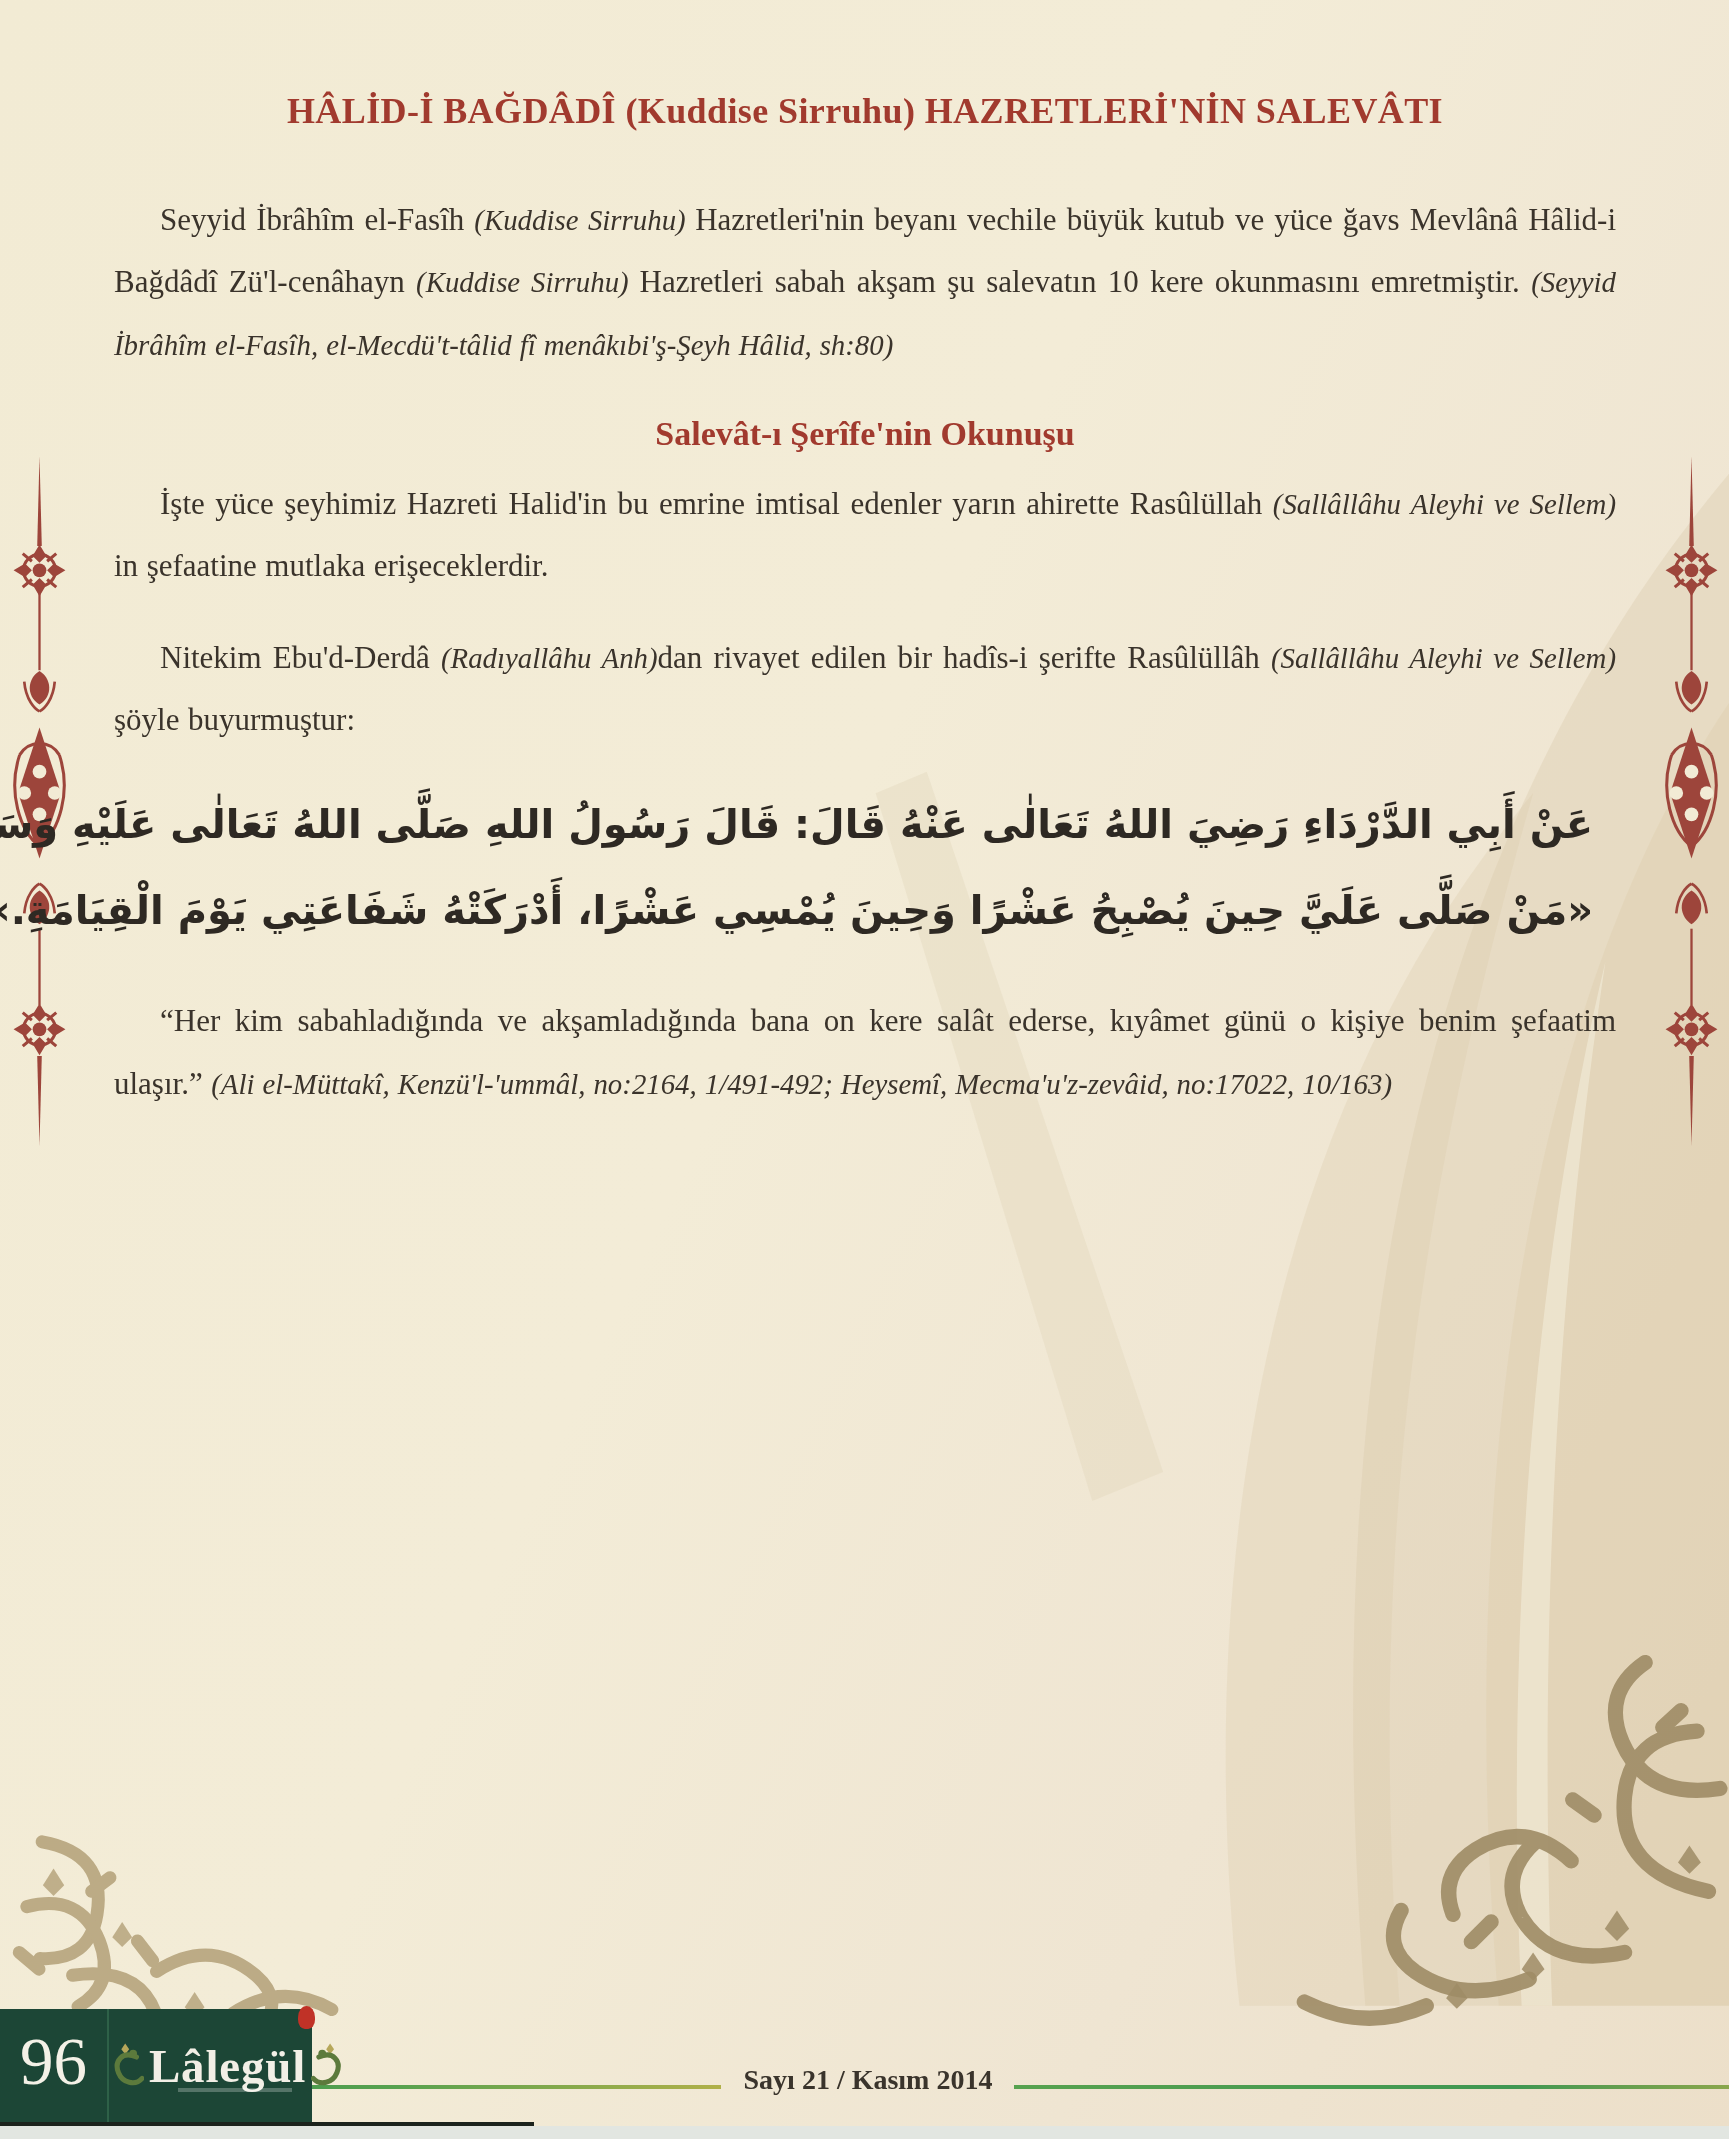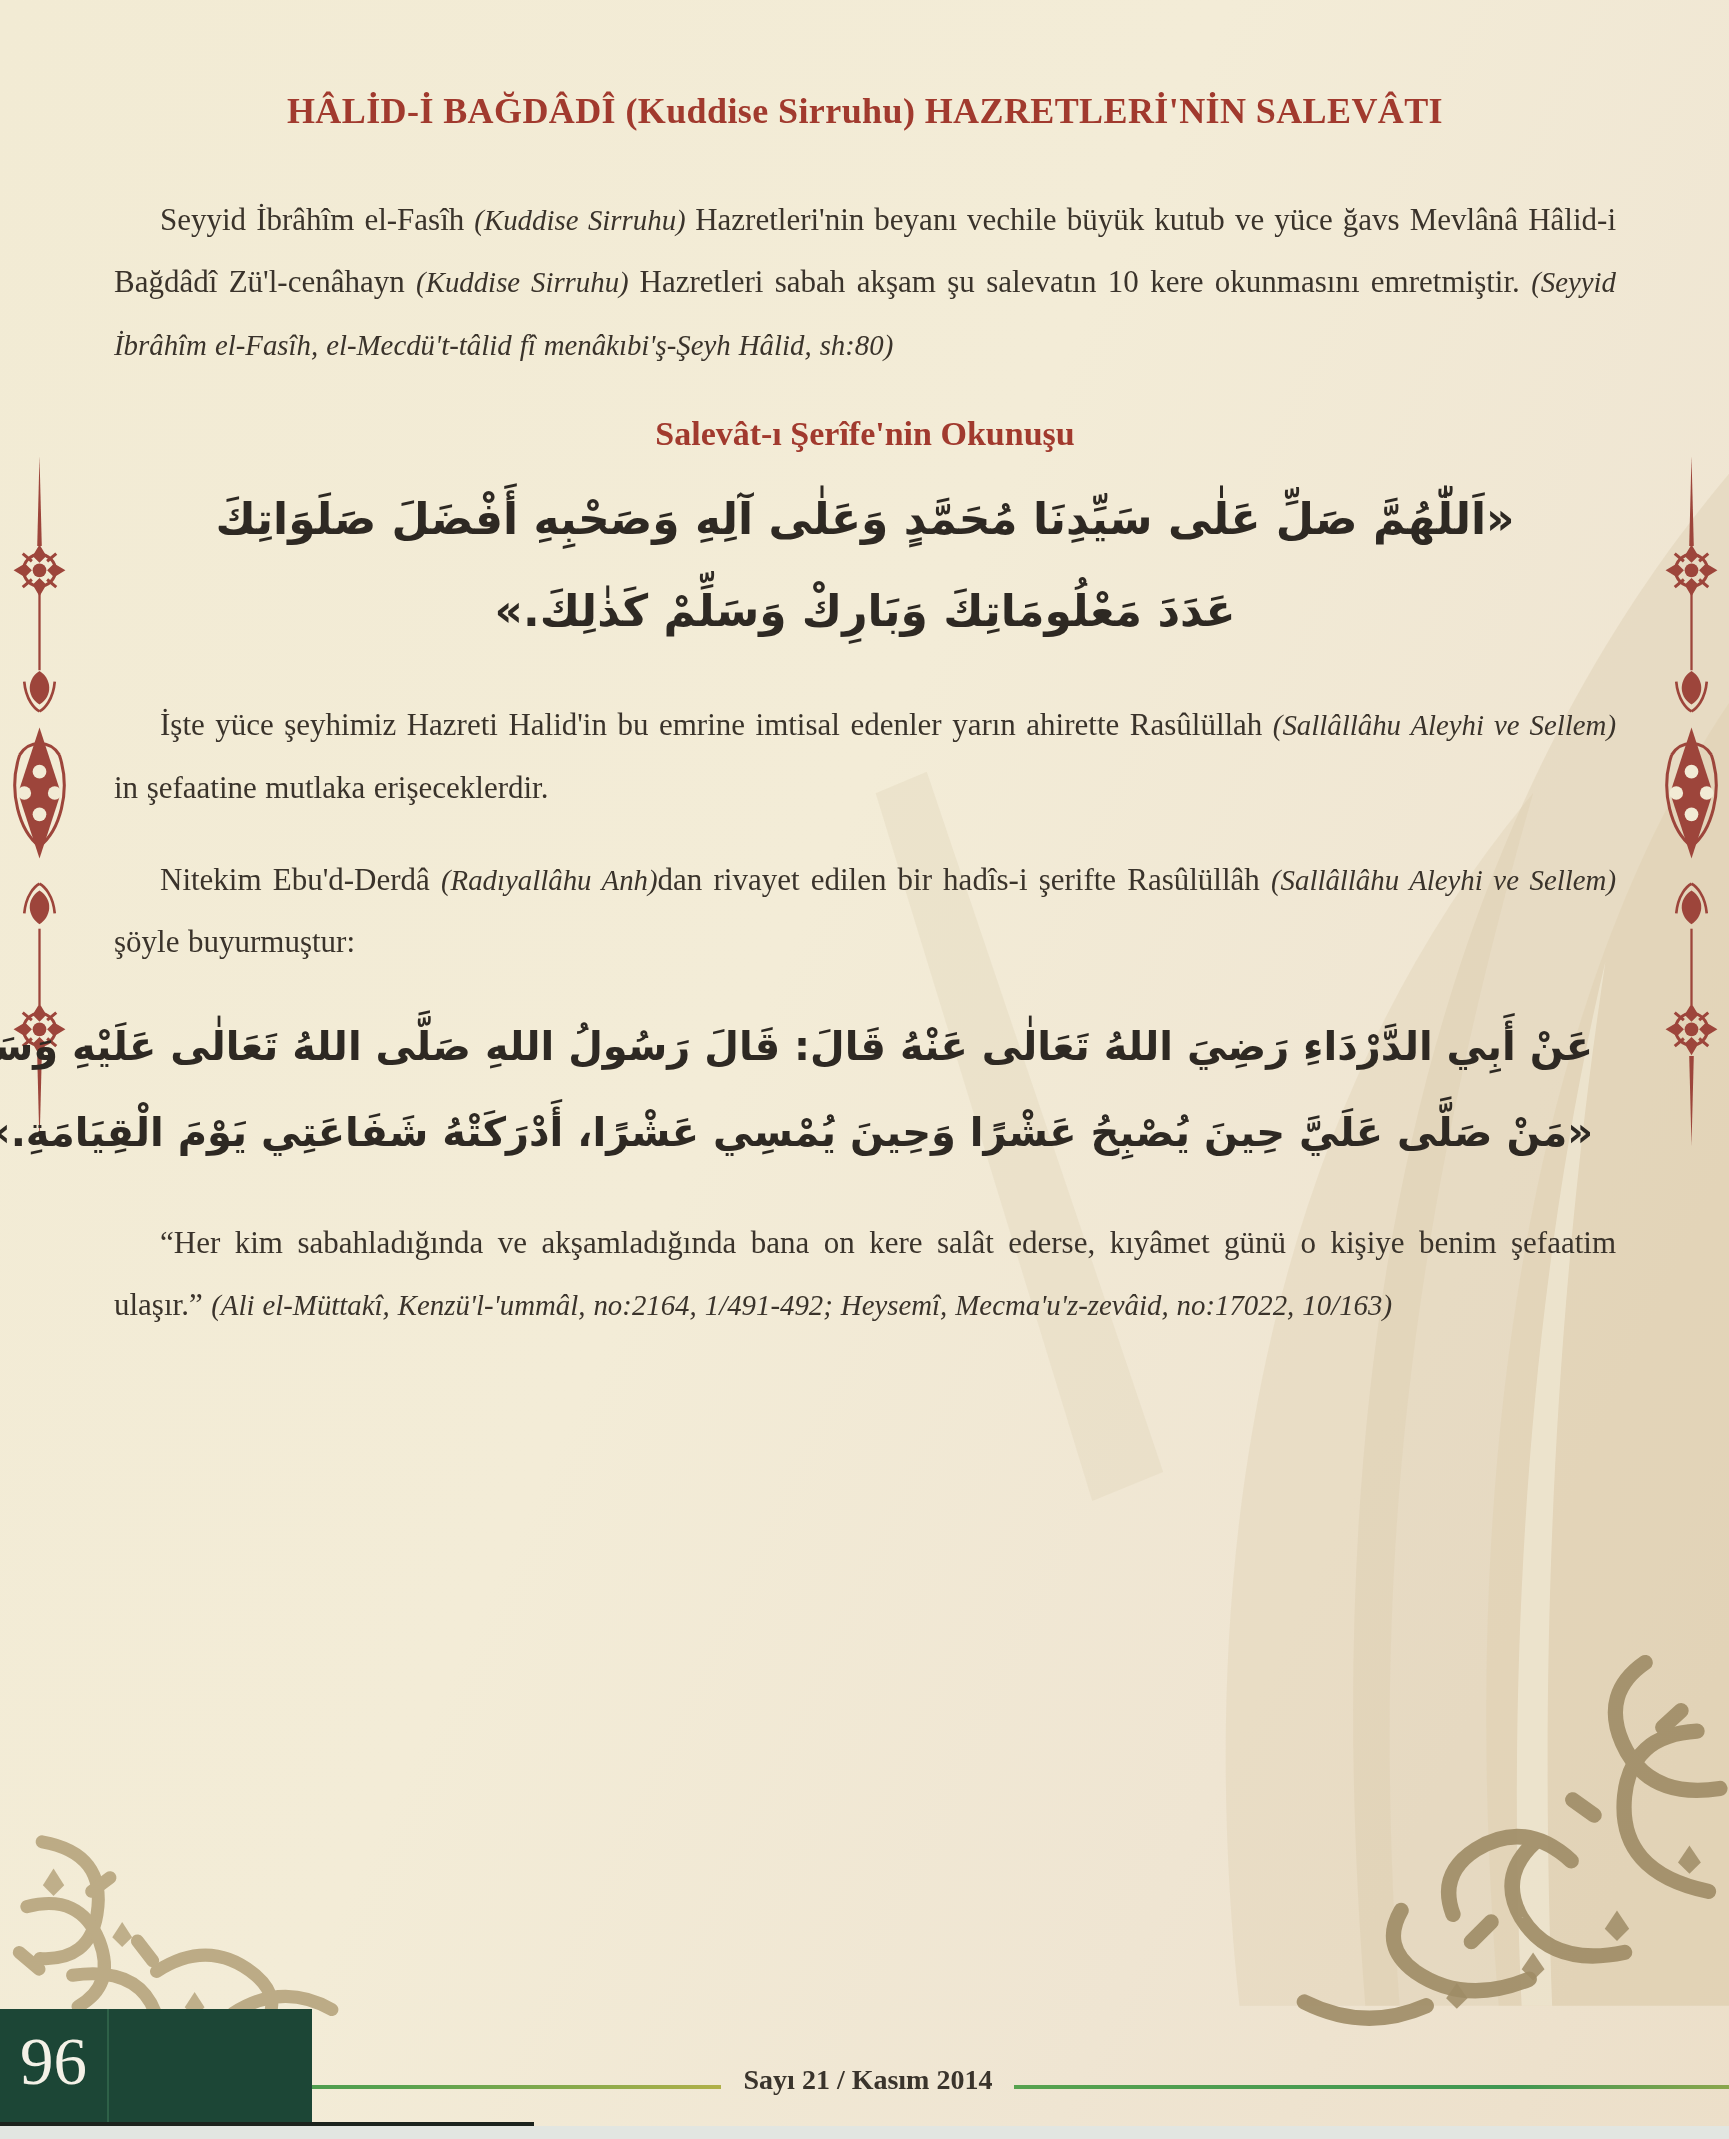--- a/index.html
+++ b/index.html
@@ -183,39 +183,50 @@
   </svg>
 
   <div class="content">
     <h1 class="title">
       <br>
       <span>HÂLİD-İ BAĞDÂDÎ (Kuddise Sirruhu) HAZRETLERİ'NİN SALEVÂTI</span>
     </h1>
     <div id="article-body">
         <p class="para"><span>Seyyid İbrâhîm el-Fasîh </span><span class="it">(Kuddise Sirruhu) </span><span>Hazretleri'nin beyanı vechile büyük kutub ve yüce ğavs Mevlânâ Hâlid-i Bağdâdî Zü'l-cenâhayn </span><span class="it">(Kuddise Sirruhu) </span><span>Hazretleri sabah akşam şu salevatın  10 kere okunmasını emretmiştir. </span><span class="it">(Seyyid İbrâhîm el-Fasîh, el-Mecdü't-tâlid fî menâkıbi'ş-Şeyh Hâlid, sh:80)</span></p>
         <h2 class="subheading">Salevât-ı Şerîfe'nin Okunuşu</h2>
-        <div class="arabic big" dir="rtl" lang="ar">
-          <div class="arabic-line">«اَللّٰهُمَّ صَلِّ عَلٰى سَيِّدِنَا مُحَمَّدٍ وَعَلٰى آلِهِ وَصَحْبِهِ أَفْضَلَ صَلَوَاتِكَ</div>
-          <div class="arabic-line">عَدَدَ مَعْلُومَاتِكَ وَبَارِكْ وَسَلِّمْ كَذٰلِكَ.»</div>
-        </div>
         <p class="para"><span>İşte yüce şeyhimiz Hazreti Halid'in bu emrine imtisal edenler yarın ahirette Rasûlüllah </span><span class="it">(Sallâllâhu Aleyhi ve Sellem)</span><span> in şefaatine mutlaka erişeceklerdir.</span></p>
         <p class="para"><span>Nitekim Ebu'd-Derdâ </span><span class="it">(Radıyallâhu Anh)</span><span>dan rivayet edilen bir hadîs-i şerifte Rasûlüllâh </span><span class="it">(Sallâllâhu Aleyhi ve Sellem)</span><span> şöyle buyurmuştur:</span></p>
         <div class="arabic med" dir="rtl" lang="ar">
           <div class="arabic-line">عَنْ أَبِي الدَّرْدَاءِ رَضِيَ اللهُ تَعَالٰى عَنْهُ قَالَ: قَالَ رَسُولُ اللهِ صَلَّى اللهُ تَعَالٰى عَلَيْهِ وَسَلَّمَ:</div>
           <div class="arabic-line">«مَنْ صَلَّى عَلَيَّ حِينَ يُصْبِحُ عَشْرًا وَحِينَ يُمْسِي عَشْرًا، أَدْرَكَتْهُ شَفَاعَتِي يَوْمَ الْقِيَامَةِ.»</div>
         </div>
         <p class="para"><span>“Her kim sabahladığında ve akşamladığında bana on kere salât ederse, kıyâmet günü o kişiye benim şefaatim ulaşır.” </span><span class="it">(Ali el-Müttakî, Kenzü'l-'ummâl, no:2164, 1/491-492; Heysemî, Mecma'u'z-zevâid, no:17022, 10/163)</span></p>
       </div>
   </div>
 
   <div class="rule seg-left"></div>
   <div class="rule seg-right"></div>
   <div class="footer-issue">Sayı 21 / Kasım 2014</div>
 
   <div class="footer-box">
     <div class="vdiv"></div>
     <div class="page-number">96</div>
+    <div class="logo">
+      <svg width="41" height="70" viewBox="0 0 54 92">
+        <path d="M20 6 l7 10 -7 9 -7 -9 z" fill="#b6a75a"></path>
+        <path d="M40 30 c-26 -12 -40 8 -32 28 c7 18 30 24 42 10" fill="none" stroke="#5c7a3c" stroke-width="9" stroke-linecap="round"></path>
+        <circle cx="34" cy="24" r="7" fill="#5c7a3c"></circle>
+      </svg>
+      <span class="logo-word">Lâlegül</span>
+      <span class="tulip-dot"></span>
+      <span class="logo-tagline"></span>
+      <svg width="41" height="70" viewBox="0 0 54 92">
+        <path d="M34 6 l7 10 -7 9 -7 -9 z" fill="#b6a75a"></path>
+        <path d="M14 30 c26 -12 40 8 32 28 c-7 18 -30 24 -42 10" fill="none" stroke="#5c7a3c" stroke-width="9" stroke-linecap="round"></path>
+        <circle cx="20" cy="24" r="7" fill="#5c7a3c"></circle>
+      </svg>
+    </div>
   </div>
   <div class="footer-under-line"></div>
   <div class="footer-bottom-strip"></div>
 
 </div>
 
 
 </body></html>

